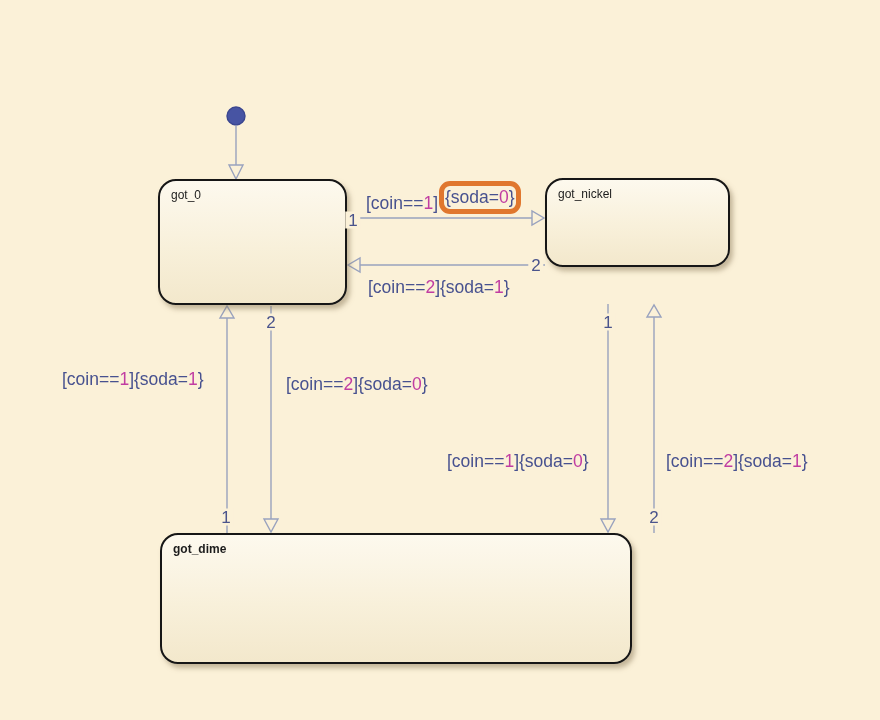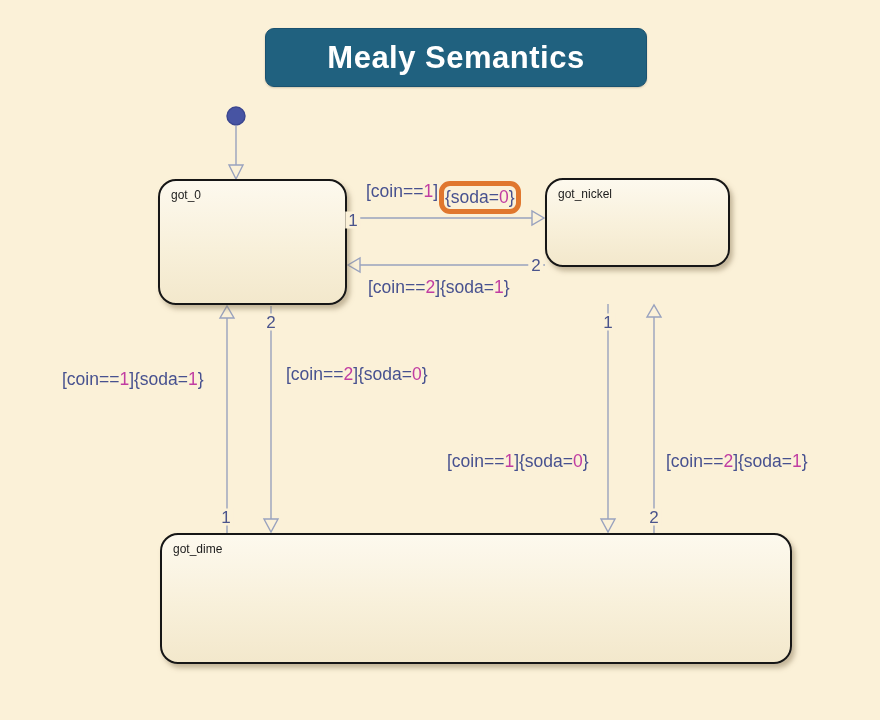--- a/index.html
+++ b/index.html
@@ -29,41 +29,38 @@
   }
   .state-label{
     position:absolute;top:7px;left:11px;
     font-size:12px;color:#1c1c1c;
   }
   .tlabel{
     position:absolute;white-space:nowrap;
     font-size:17.5px;color:#47518f;line-height:1.2;
   }
   .tlabel .m{color:#c13da2;}
-  .tlabel-flex{display:flex;align-items:flex-start;}
+  .tlabel-flex{display:flex;align-items:flex-end;}
   .soda-box{
     display:inline-block;
     border:5px solid #e0772e;border-radius:11px;
     padding:1px 1px;margin-left:1px;
     background:transparent;
   }
   .prio{
     position:absolute;transform:translate(-50%,-50%);
     background:#fbf1d8;padding:0 3px;
     font-size:17px;color:#4a548c;line-height:1;
   }
 </style>
 </head>
 <body>
 
 <div class="canvas">
 
-  <div class="banner">
-    <span>Mealy Semantics</span>
-  </div>
 
   <svg class="diagram-svg" width="880" height="720" viewBox="0 0 880 720">
     <g stroke="#99a2be" stroke-width="1.4" fill="none">
 
       <circle cx="236" cy="116" r="9" fill="#4754a3" stroke="#3a4690"></circle>
       <line x1="236" y1="125" x2="236" y2="166"></line>
       <polygon points="229,165 243,165 236,179" fill="#fbf1d8"></polygon>
 
       <line x1="347" y1="218" x2="532" y2="218"></line>
       <polygon points="532,211 532,225 544,218" fill="#fbf1d8"></polygon>
@@ -86,21 +83,21 @@
   </svg>
 
   <div class="state" style="left:158px;top:179px;width:189px;height:126px;">
     <span class="state-label">got_0</span>
   </div>
 
   <div class="state" style="left:545px;top:178px;width:185px;height:89px;">
     <span class="state-label">got_nickel</span>
   </div>
 
-  <div class="state" style="left:160px;top:533px;width:632px;height:131px;">
+  <div class="state" style="left:160px;top:533px;width:472px;height:131px;font-weight:bold;">
     <span class="state-label">got_dime</span>
   </div>
 
   <span class="prio" style="left:353px;top:220px;">1</span>
   <span class="prio" style="left:536px;top:265px;">2</span>
   <span class="prio" style="left:226px;top:517px;">1</span>
   <span class="prio" style="left:271px;top:322px;">2</span>
   <span class="prio" style="left:608px;top:322px;">1</span>
   <span class="prio" style="left:654px;top:517px;">2</span>
 
@@ -114,21 +111,21 @@
   </div>
 
   <div class="tlabel" style="left:368px;top:277px;">
     <span>[coin==</span><span class="m">2</span><span>]{soda=</span><span class="m">1</span><span>}</span>
   </div>
 
   <div class="tlabel" style="left:62px;top:369px;">
     <span>[coin==</span><span class="m">1</span><span>]{soda=</span><span class="m">1</span><span>}</span>
   </div>
 
-  <div class="tlabel" style="left:286px;top:364px;">
+  <div class="tlabel" style="left:286px;top:374px;">
     <span>[coin==</span><span class="m">2</span><span>]{soda=</span><span class="m">0</span><span>}</span>
   </div>
 
   <div class="tlabel" style="left:447px;top:451px;">
     <span>[coin==</span><span class="m">1</span><span>]{soda=</span><span class="m">0</span><span>}</span>
   </div>
 
   <div class="tlabel" style="left:666px;top:451px;">
     <span>[coin==</span><span class="m">2</span><span>]{soda=</span><span class="m">1</span><span>}</span>
   </div>

